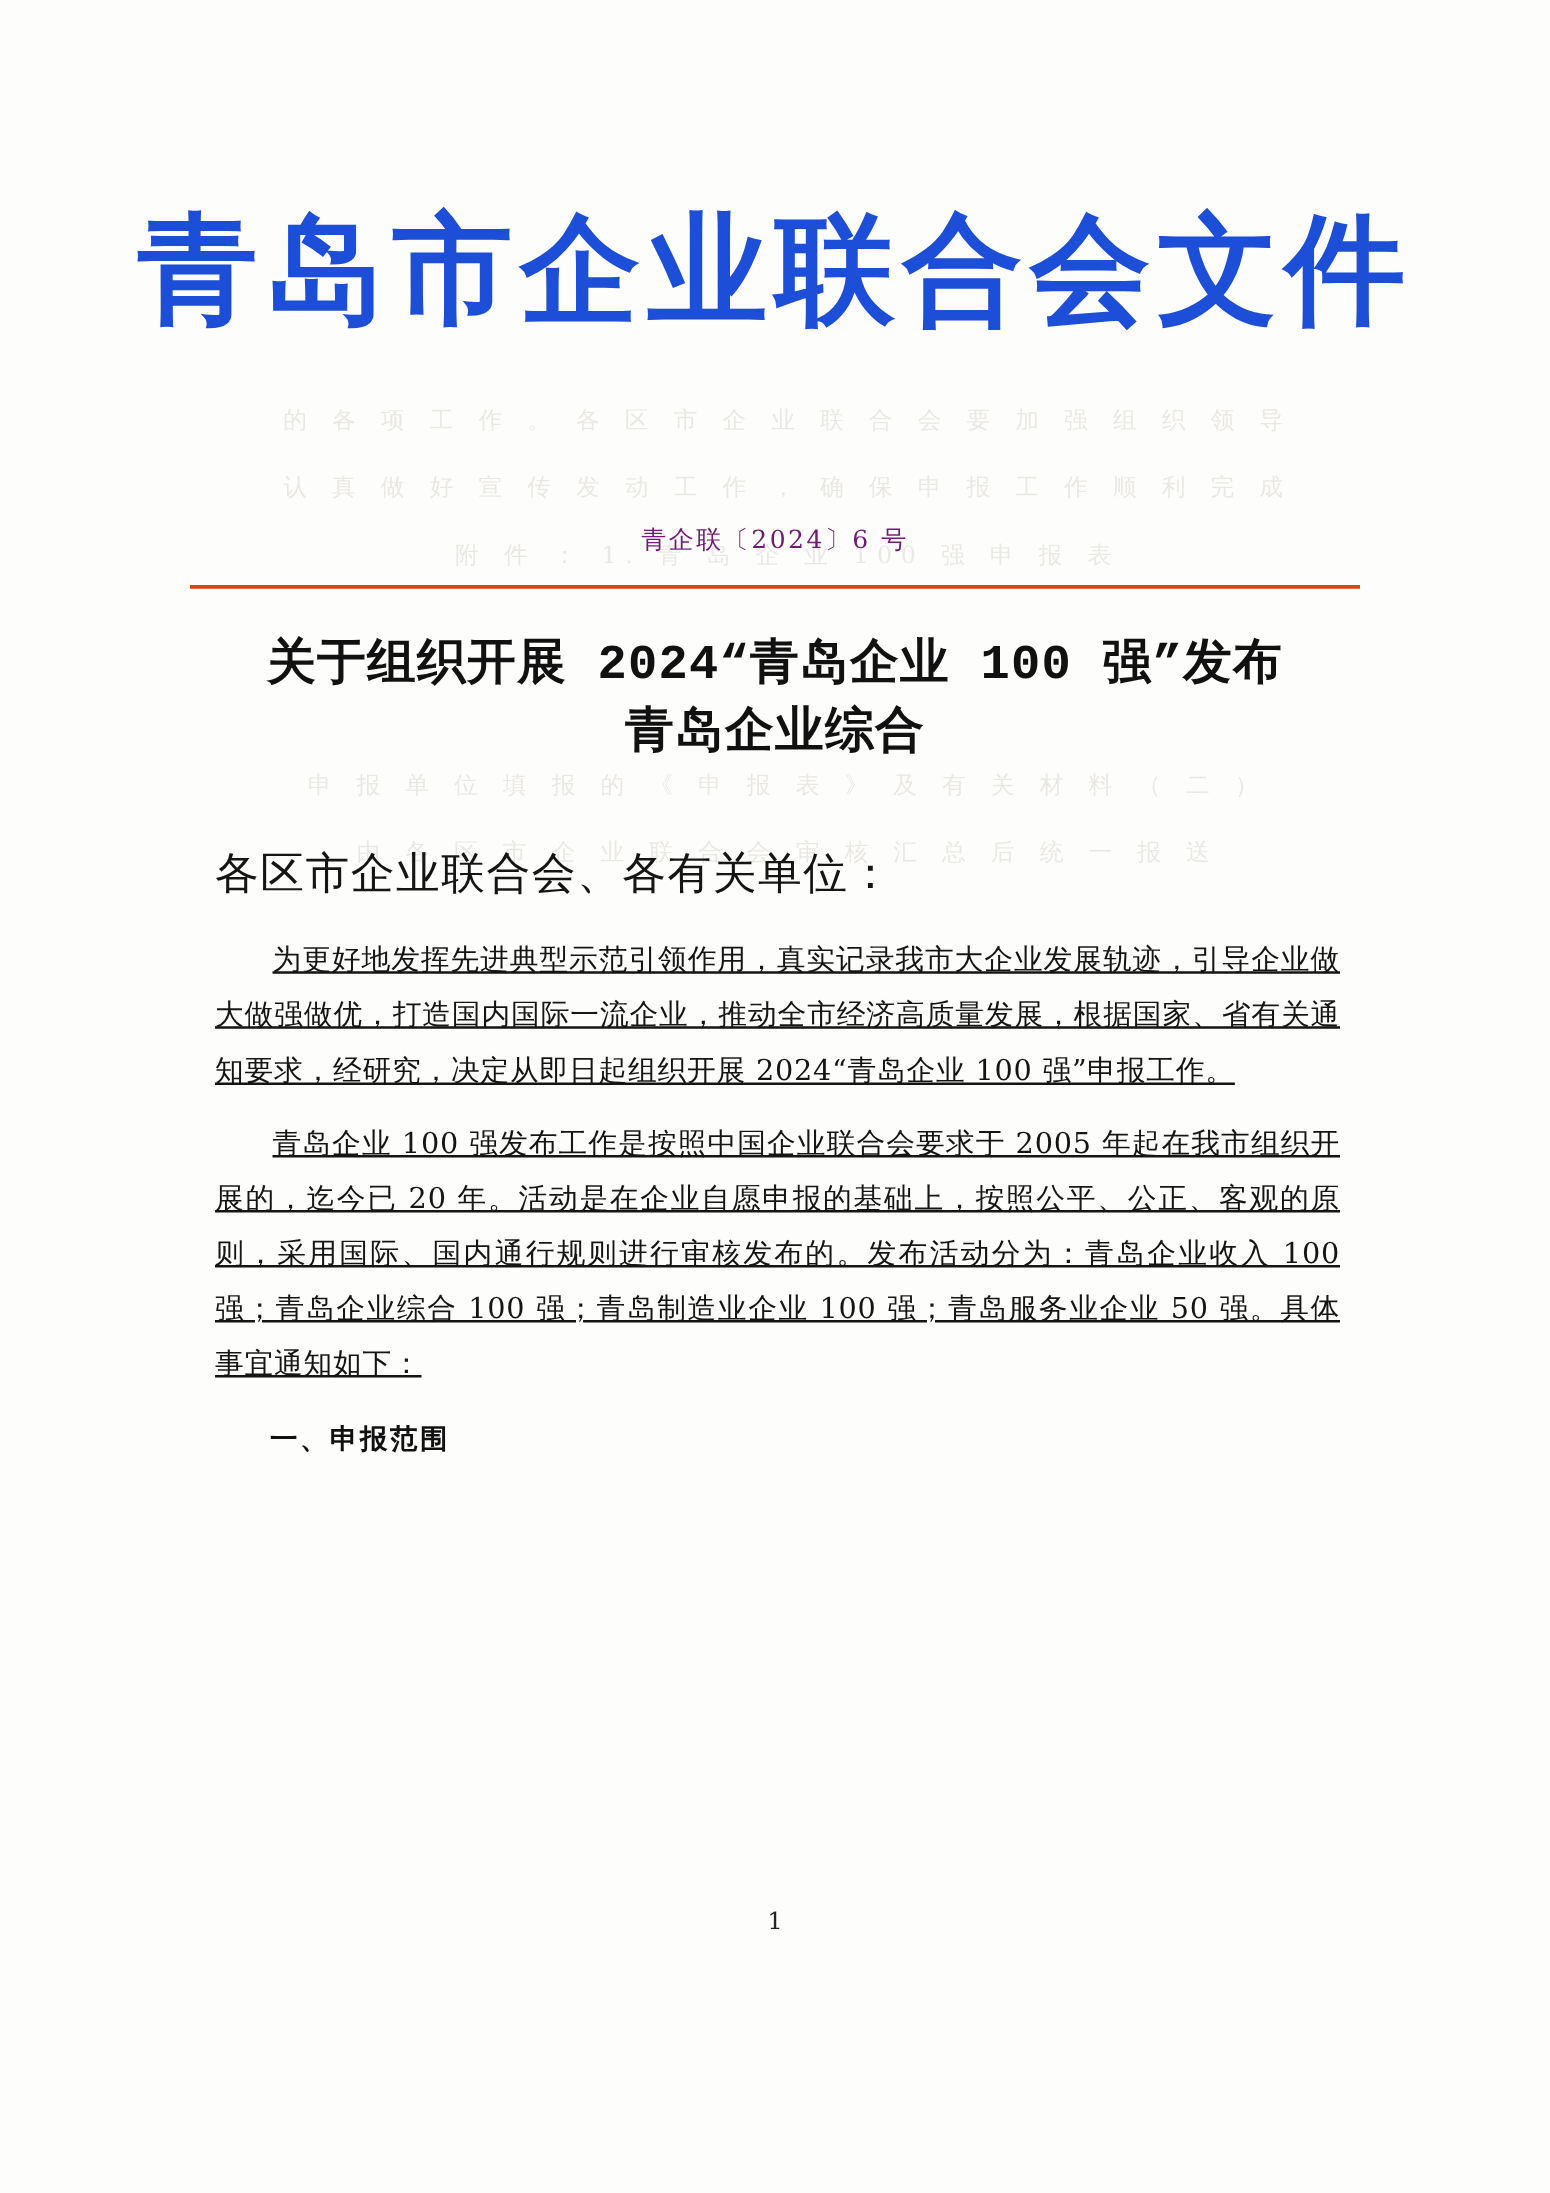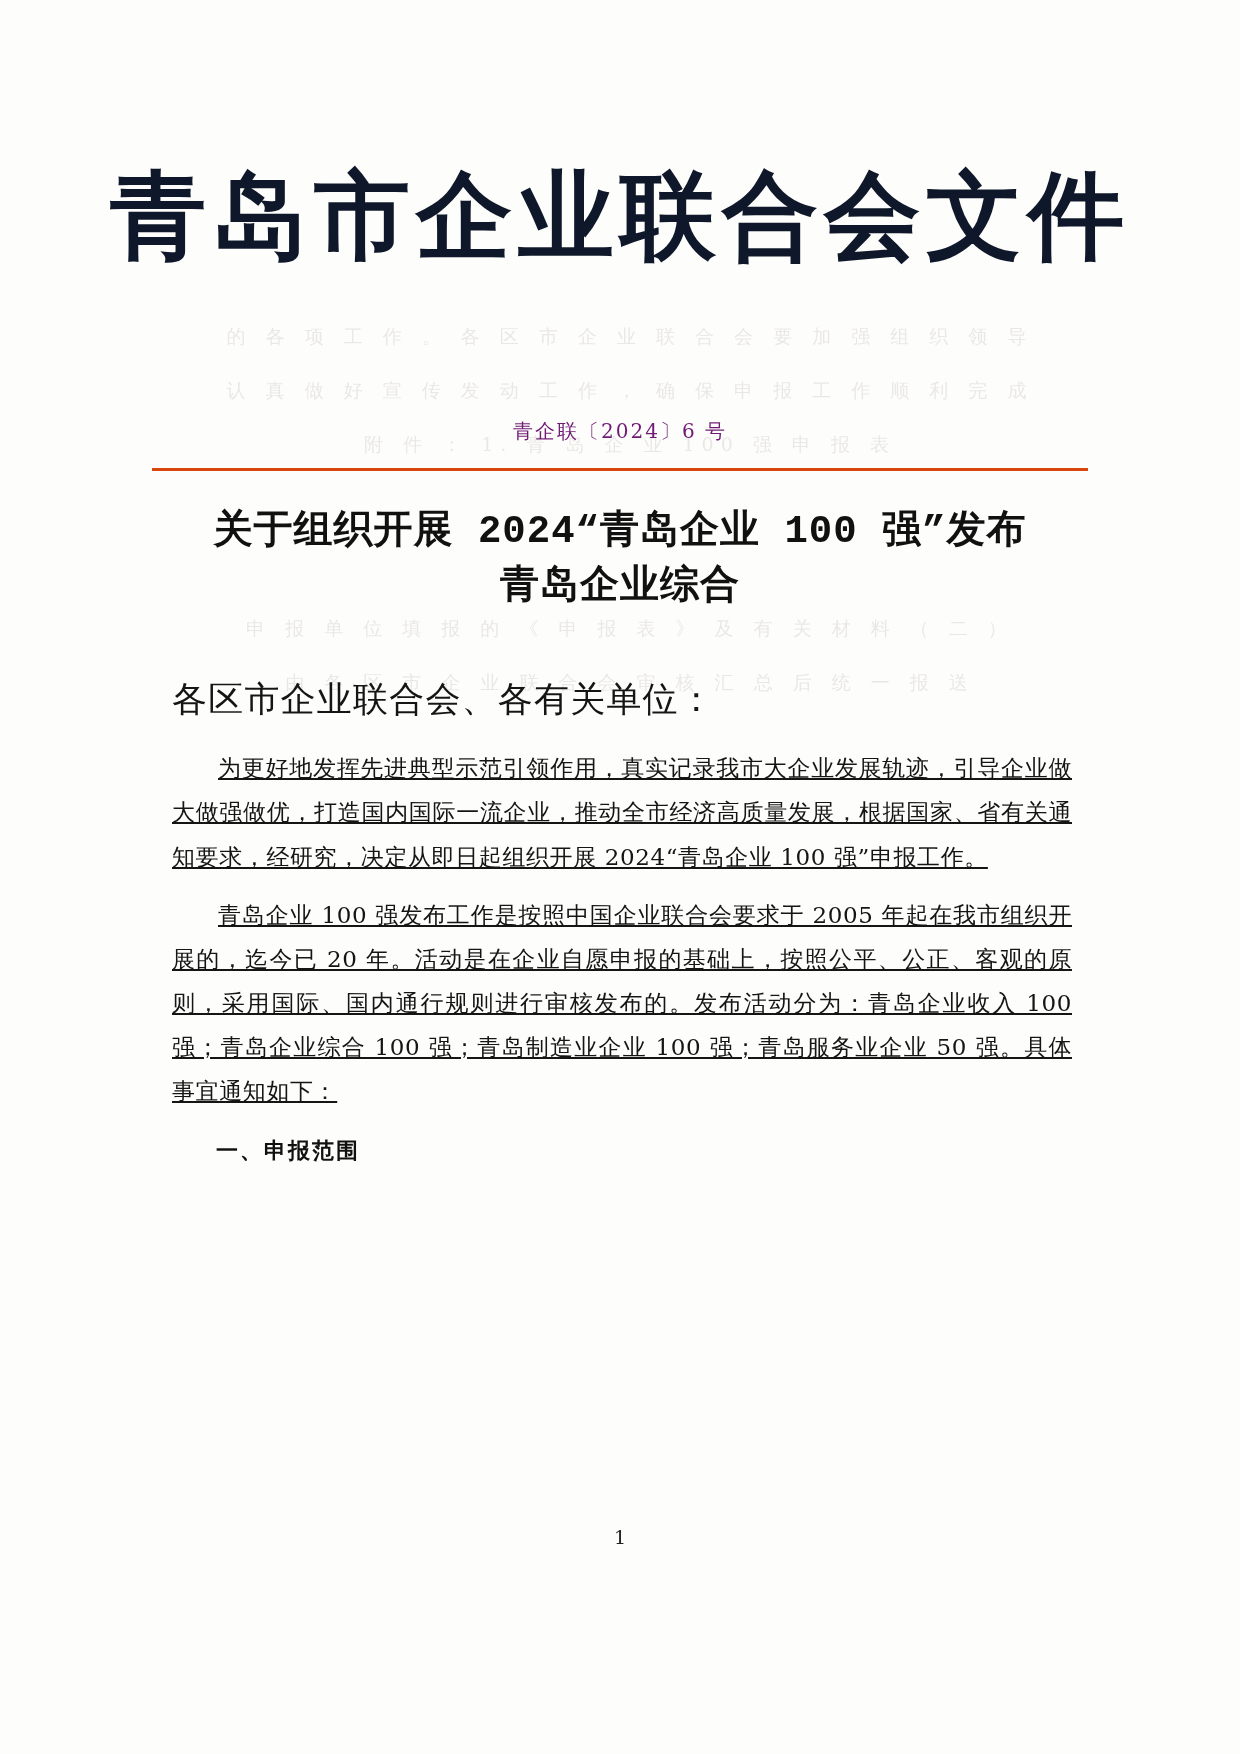--- a/index.html
+++ b/index.html
@@ -17,21 +17,21 @@
     overflow: hidden;
   }
 
   
   .masthead {
     position: absolute;
     top: 160px;
     left: 0;
     width: 100%;
     text-align: center;
-    color: #0f172a;
+    color: #1d4ed8;
     font-family: "DejaVu Sans", "Liberation Sans", sans-serif;
     font-weight: 700;
     font-size: 96px;
     letter-spacing: 6px;
     line-height: 1.18;
     white-space: nowrap;
   }
 
   
   .ghost {

